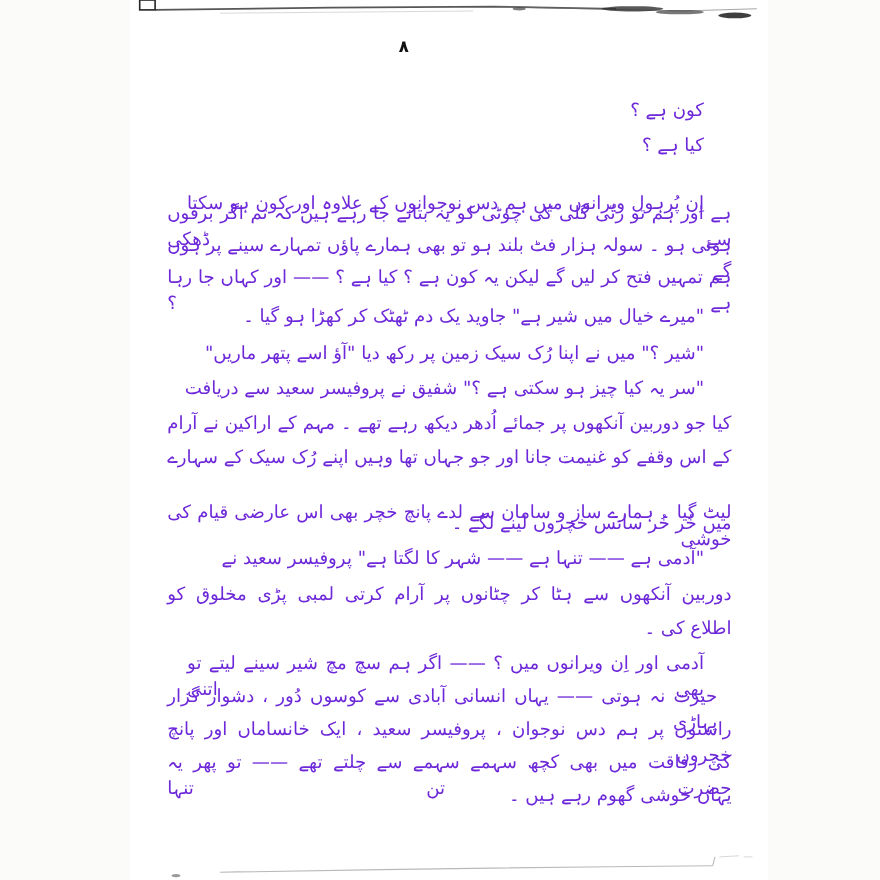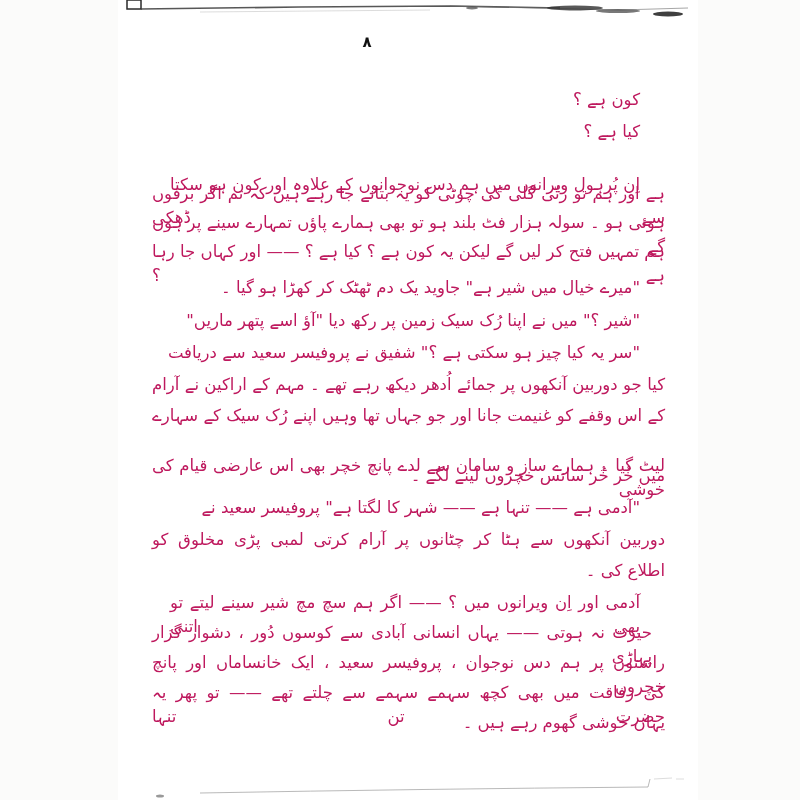--- a/index.html
+++ b/index.html
@@ -28,21 +28,21 @@
     font-size: 15px;
     font-weight: bold;
     color: #111;
     direction: rtl;
   }
   .text-line {
     position: absolute;
     direction: rtl;
     font-size: 16.5px;
     line-height: 24px;
-    color: #be185d;
+    color: #6d28d9;
     letter-spacing: 0.2px;
   }
   .text-line.j {
     text-align: justify;
     text-align-last: justify;
   }
   .text-line.r {
     text-align: right;
     white-space: nowrap;
   }

